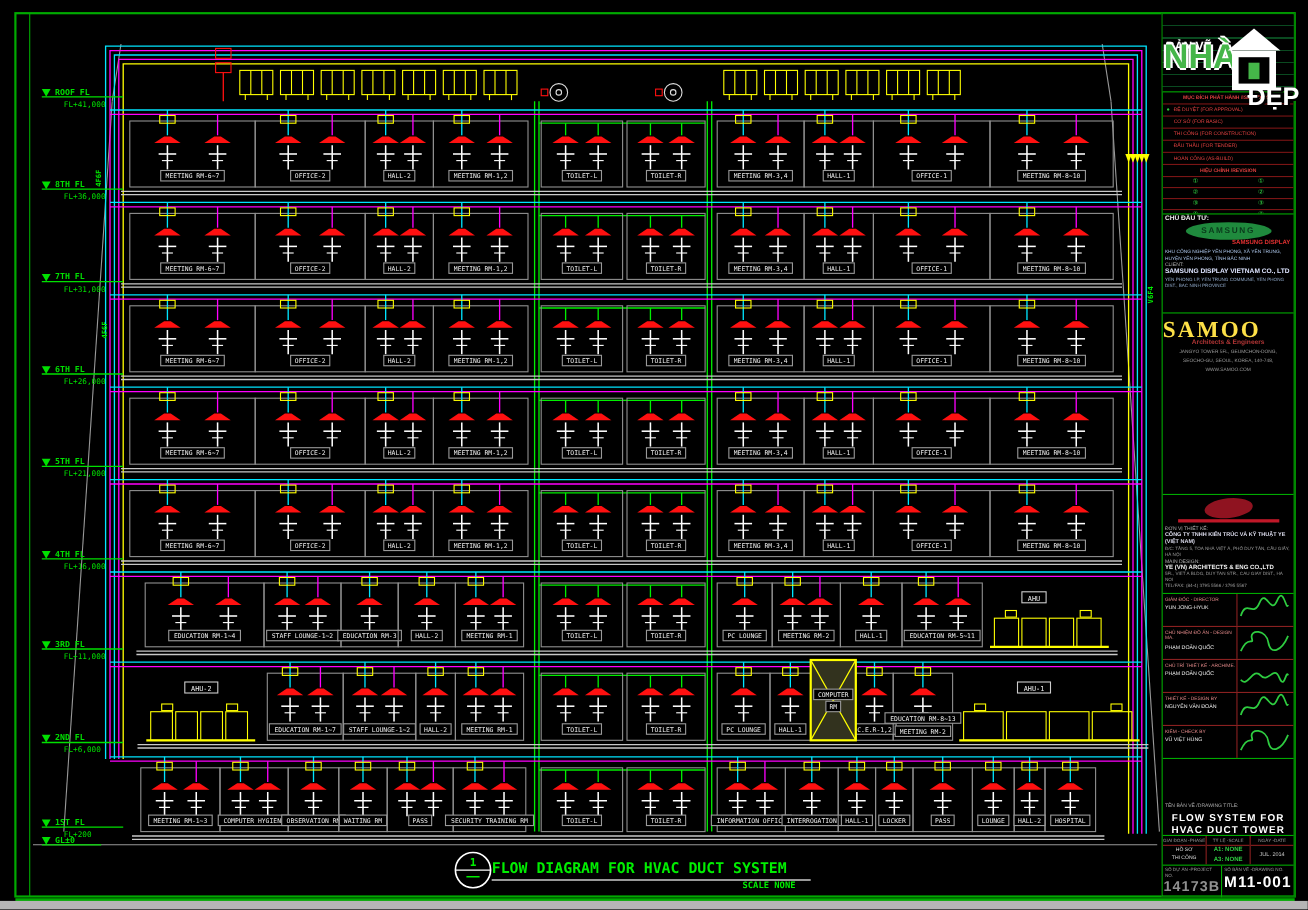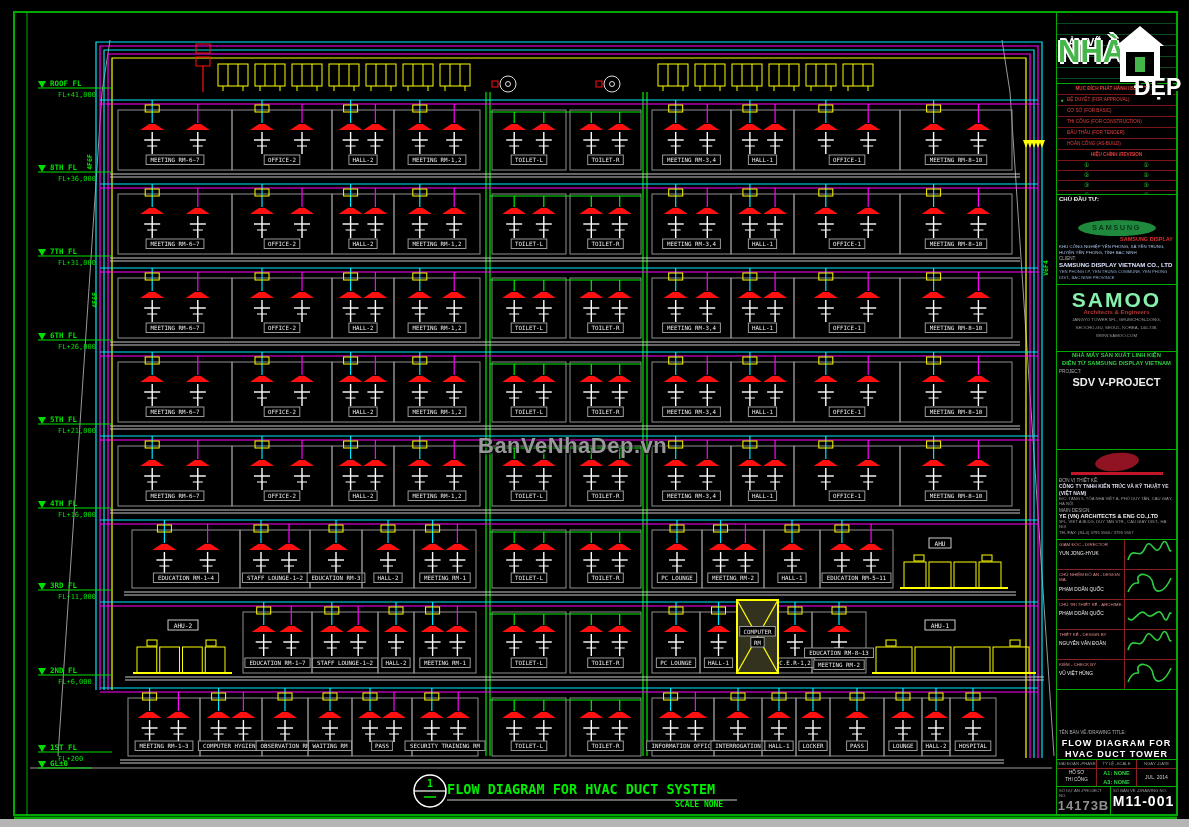--- a/index.html
+++ b/index.html
@@ -18,29 +18,29 @@
   .tb-red-h{height:10px;line-height:10px;text-align:center;font-size:4.6px;color:#e04040;
     border-bottom:1px solid #7a1515;font-weight:bold;}
   .irow{height:10px;line-height:10px;display:flex;border-bottom:1px solid #7a1515;}
   .irow .dot{width:10px;text-align:center;font-size:5px;color:#2ecc40;}
   .irow .ilab{font-size:4.6px;color:#e04040;}
   .rrow{height:9px;line-height:9px;display:flex;border-bottom:1px solid #7a1515;color:#2ecc40;font-size:6px;}
   .rrow span{width:50%;text-align:center;}
   .s-client{top:181px;height:90px;}
   .tb-lab{font-size:4.6px;color:#aaa;padding:1px 2px 0;}
   .tb-lab-b{font-size:6px;color:#eee;font-weight:bold;padding:1px 2px 0;}
-  .sams-ellipse{width:78px;height:16px;margin:18px auto 0;background:#1f8a3d;border-radius:50%;
+  .sams-ellipse{width:78px;height:16px;margin:0 auto 0;background:#1f8a3d;border-radius:50%;
     text-align:center;line-height:16px;font-size:7.5px;font-weight:bold;color:#0a3a1c;letter-spacing:1.5px;}
   .sams-brand{text-align:right;font-size:5.5px;color:#e03030;font-weight:bold;padding-right:3px;}
   .cli-desc{font-size:4.4px;color:#aac4e8;padding:2px 2px 0;line-height:1.3;}
   .cli-name{font-size:6px;font-weight:bold;color:#dde4ff;padding:1px 2px 0;}
   .cli-addr{font-size:4.2px;color:#8fa8c8;padding:1px 2px 0;line-height:1.3;}
   .s-samoo{top:271px;height:67px;}
-  .samoo-name{font-family:Liberation Sans, sans-serif;font-size:21px;font-weight:bold;color:#86efac;
-    letter-spacing:2px;text-align:center;margin-top:4px;line-height:1;}
+  .samoo-name{font-family:Liberation Serif, serif;font-size:21px;font-weight:bold;color:#fde047;
+    letter-spacing:2px;margin-top:4px;line-height:1;}
   .samoo-tag{text-align:center;color:#b03535;font-size:6px;font-weight:bold;margin-top:-1px;}
   .samoo-addr{font-size:4.4px;color:#999;text-align:center;line-height:1.35;margin-top:2px;}
   .s-project{top:338px;height:50px;}
   .prj-vn{font-size:5.8px;font-weight:bold;color:#2ecc40;text-align:center;line-height:1.35;}
   .prj-name{font-size:11px;font-weight:bold;color:#eee;text-align:center;margin-top:2px;}
   .s-item{top:388px;height:48px;}
   .itm-name{font-size:8.5px;font-weight:bold;color:#eee;text-align:center;}
   .prt-name{font-size:10px;font-weight:bold;color:#eee;text-align:center;margin-top:1px;}
   .s-designer{top:436px;height:90px;}
   .des-logo{width:44px;height:18px;background:#8f1320;border-radius:50%;margin:3px auto 0;transform:rotate(-6deg);}
@@ -1518,26 +1518,20 @@
     </div>
 
     <div class="sec s-samoo">
       <div class="samoo-name">SAMOO</div>
       <div class="samoo-tag">Architects &amp; Engineers</div>
       <div class="samoo-addr">JANGYO TOWER 5FL, GEUMCHON-DONG,</div>
       <div class="samoo-addr">SEOCHO-GU, SEOUL, KOREA, 140-748,</div>
       <div class="samoo-addr">WWW.SAMOO.COM</div>
     </div>
 
-    <div class="sec s-project">
-      <div class="prj-vn">NHÀ MÁY SẢN XUẤT LINH KIỆN</div>
-      <div class="prj-vn">ĐIỆN TỬ SAMSUNG DISPLAY VIETNAM</div>
-      <div class="tb-lab">PROJECT:</div>
-      <div class="prj-name">SDV V-PROJECT</div>
-    </div>
 
 
     <div class="sec s-designer">
       <div class="des-logo"></div>
       <div class="des-bar"></div>
       <div class="tb-lab">ĐƠN VỊ THIẾT KẾ:</div>
       <div class="des-co">CÔNG TY TNHH KIẾN TRÚC VÀ KỸ THUẬT YE (VIỆT NAM)</div>
       <div class="des-addr">Đ/C: TẦNG 5, TÒA NHÀ VIỆT Á, PHỐ DUY TÂN, CẦU GIẤY, HÀ NỘI</div>
       <div class="tb-lab">MAIN DESIGN:</div>
       <div class="des-en">YE (VN) ARCHITECTS &amp; ENG CO.,LTD</div>
@@ -1588,21 +1582,21 @@
             <div class="nm">VŨ VIỆT HÙNG</div>
           </div>
           <div class="sg"><svg width="50" height="28" viewBox="0 0 50 28">
               <path d="M3,22 C10,6 15,18 13,10 S26,2 28,14 S40,22 46,8" stroke="#2ecc40" fill="none" stroke-width="1.6"></path>
             </svg></div>
         </div>
       </div>
 
     <div class="sec s-title">
       <div class="dt-lab">TÊN BẢN VẼ /DRAWING TITLE:</div>
-      <div class="dt1">FLOW DIAGRAM FOR</div>
+      <div class="dt1">FLOW SYSTEM FOR</div>
       <div class="dt2">HVAC DUCT TOWER</div>
     </div>
 
     <div class="sec s-phase">
       <div class="pcol">
         <div class="phead">GIAI ĐOẠN -PHASE</div>
         <div class="pv">HỒ SƠ</div>
         <div class="pv">THI CÔNG</div>
       </div>
       <div class="pcol">
@@ -1633,15 +1627,14 @@
     <div class="bv-nha">NHÀ</div>
     <div class="bv-house">
       <div class="bv-roof"></div>
       <div class="bv-body">
           <div class="bv-door"></div>
         </div>
     </div>
     <div class="bv-dep">ĐẸP</div>
   </div>
 
-  <div id="wm-center">BanVeNhaDep.vn</div>
   <div id="bottom-strip"></div>
 </div>
 
 </body></html>

